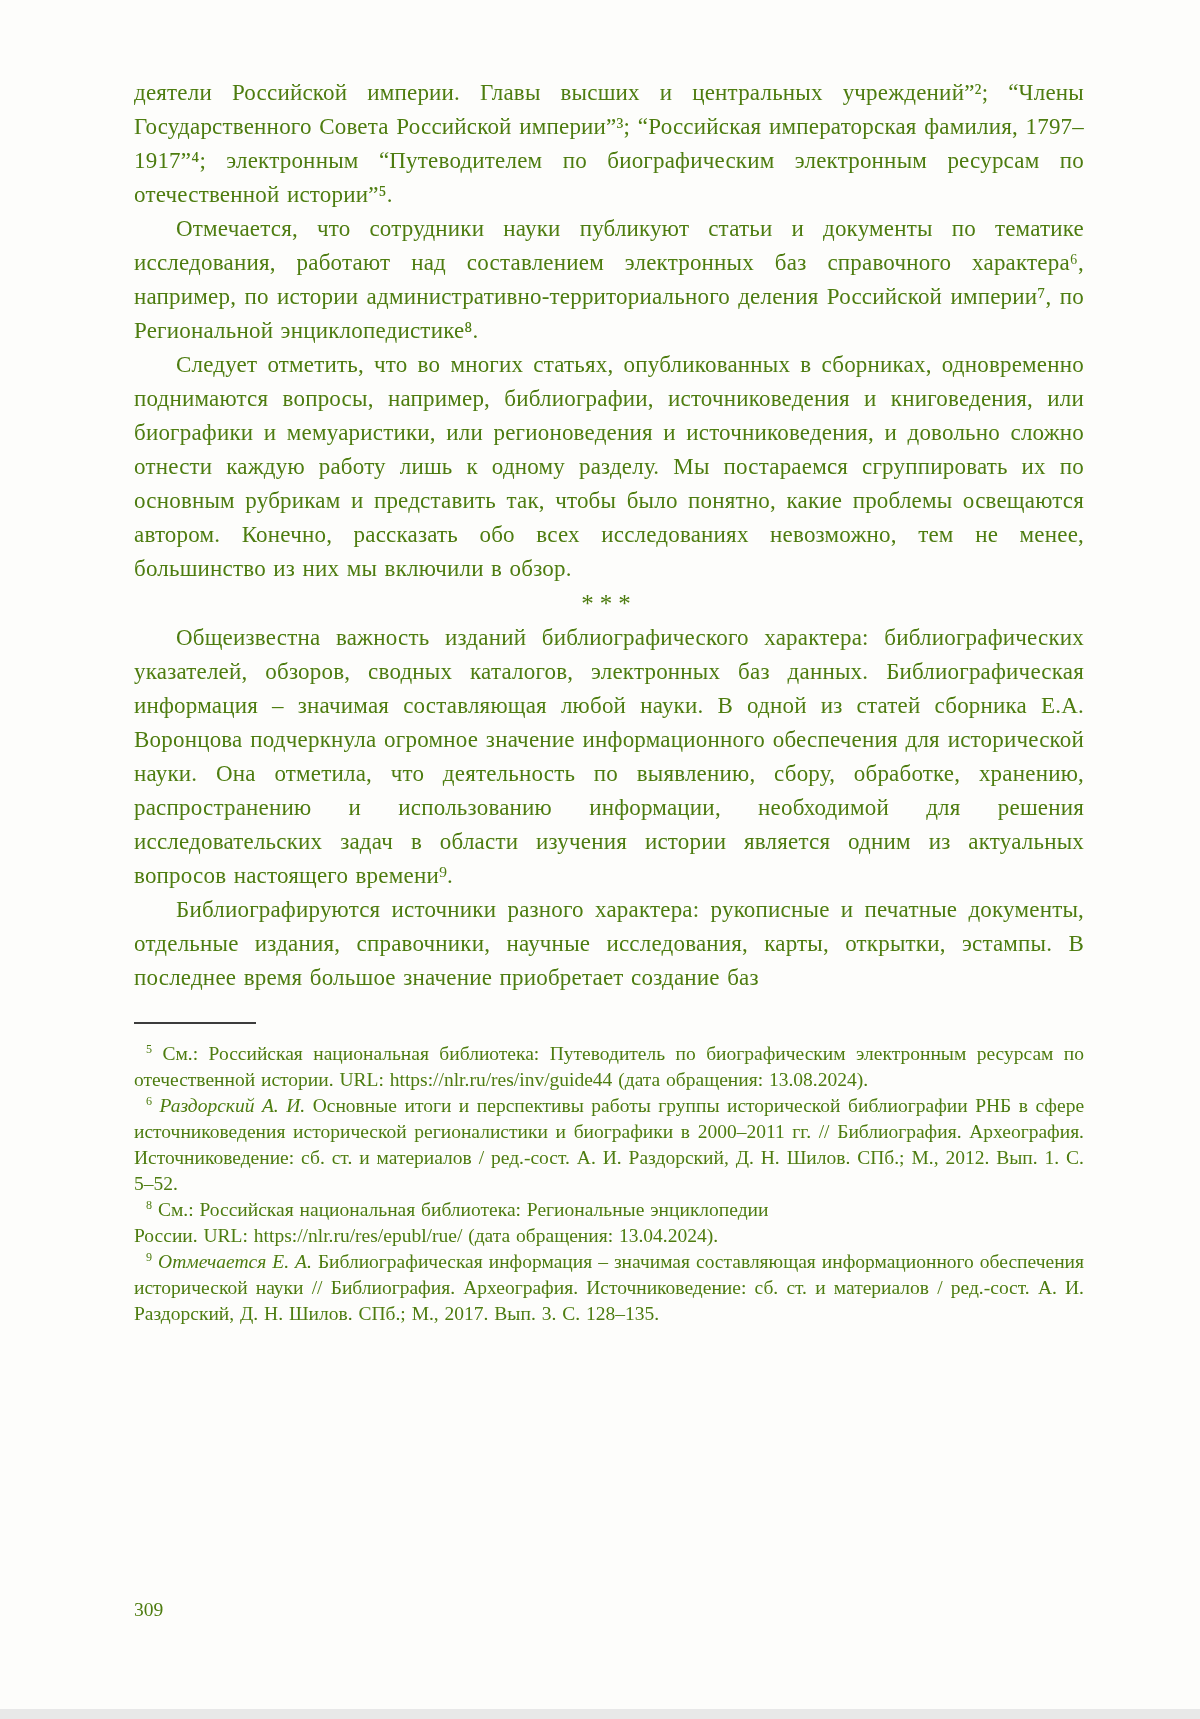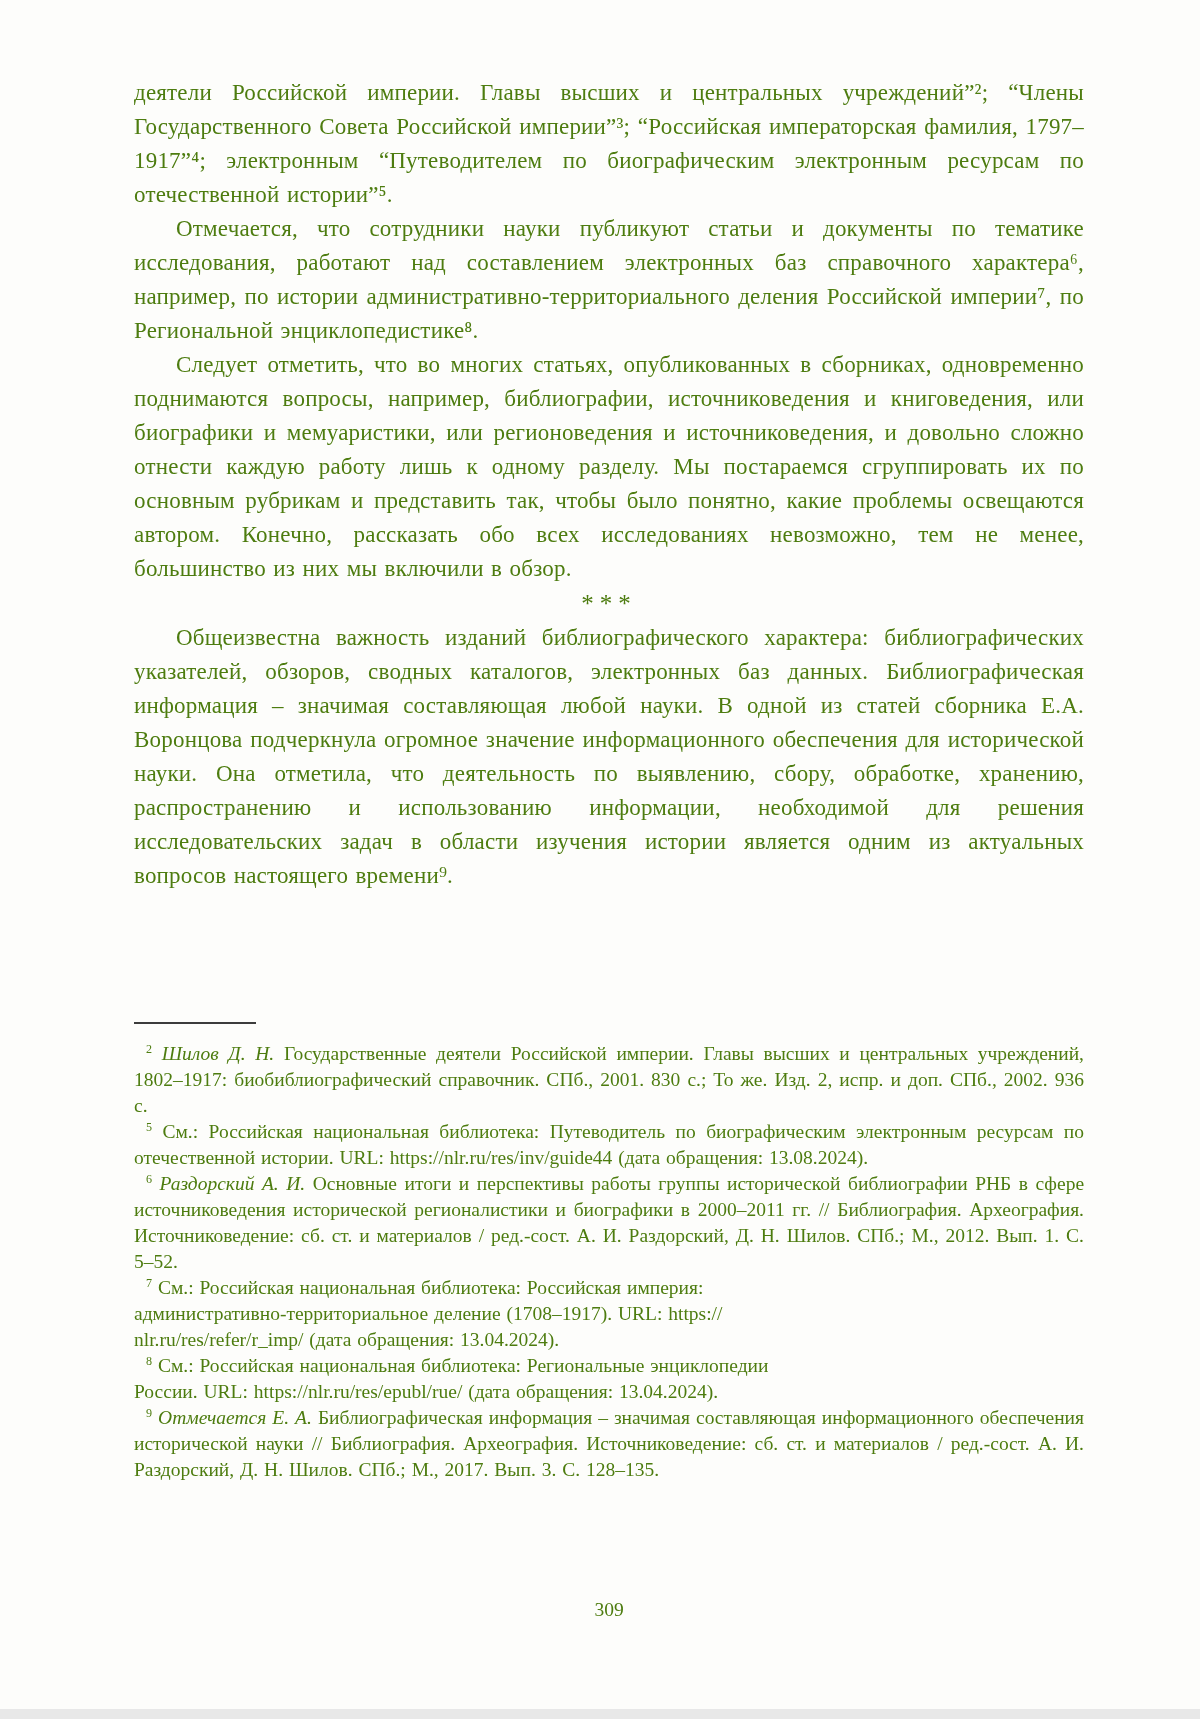--- a/index.html
+++ b/index.html
@@ -77,62 +77,51 @@
     font-style: italic;
   }
   .fn-text {
     white-space: pre-wrap;
   }
   .page-number {
     position: absolute;
     left: 134px;
     top: 1597px;
     width: 950px;
-    text-align: center;
+    text-align: left;
     font-size: 19.5px;
     line-height: 26px;
   }
 </style>
 </head>
 <body>
 
 <div class="page">
 
   <main class="main-text">
     <p>деятели Российской империи. Главы высших и центральных учреждений”²; “Члены Государственного Совета Российской империи”³; “Российская императорская фамилия, 1797–1917”⁴; электронным “Путеводителем по биографическим электронным ресурсам по отечественной истории”⁵.</p>
     <p class="par-indent">Отмечается, что сотрудники науки публикуют статьи и документы по тематике исследования, работают над составлением электронных баз справочного характера⁶, например, по истории административно-территориального деления Российской империи⁷, по Региональной энциклопедистике⁸.</p>
     <p class="par-indent">Следует отметить, что во многих статьях, опубликованных в сборниках, одновременно поднимаются вопросы, например, библиографии, источниковедения и книговедения, или биографики и мемуаристики, или регионоведения и источниковедения, и довольно сложно отнести каждую работу лишь к одному разделу. Мы постараемся сгруппировать их по основным рубрикам и представить так, чтобы было понятно, какие проблемы освещаются автором. Конечно, рассказать обо всех исследованиях невозможно, тем не менее, большинство из них мы включили в обзор.</p>
     <p class="stars-divider">***</p>
     <p class="par-indent">Общеизвестна важность изданий библиографического характера: библиографических указателей, обзоров, сводных каталогов, электронных баз данных. Библиографическая информация – значимая составляющая любой науки. В одной из статей сборника Е.А. Воронцова подчеркнула огромное значение информационного обеспечения для исторической науки. Она отметила, что деятельность по выявлению, сбору, обработке, хранению, распространению и использованию информации, необходимой для решения исследовательских задач в области изучения истории является одним из актуальных вопросов настоящего времени⁹.</p>
+    <p class="par-indent">Библиографируются источники разного характера: рукописные и печатные документы, отдельные издания, справочники, научные исследования, карты, открытки, эстампы. В последнее время большое значение приобретает создание баз</p>
   </main>
 
   <div class="fn-rule"></div>
 
   <section class="footnotes">
-    <p class="footnote">
-      <sup class="fn-marker">2</sup>
-      <span class="fn-author">Шилов Д. Н.</span>
-      <span class="fn-text">Государственные деятели Российской империи. Главы высших и центральных учреждений, 1802–1917: биобиблиографический справочник. СПб., 2001. 830 с.; То же. Изд. 2, испр. и доп. СПб., 2002. 936 с.</span>
-    </p>
     <p class="footnote">
       <sup class="fn-marker">5</sup>
       <span class="fn-author"></span>
       <span class="fn-text">См.: Российская национальная библиотека: Путеводитель по биографическим электронным ресурсам по отечественной истории. URL: https://nlr.ru/res/inv/guide44 (дата обращения: 13.08.2024).</span>
     </p>
     <p class="footnote">
       <sup class="fn-marker">6</sup>
       <span class="fn-author">Раздорский А. И.</span>
       <span class="fn-text">Основные итоги и перспективы работы группы исторической библиографии РНБ в сфере источниковедения исторической регионалистики и биографики в 2000–2011 гг. // Библиография. Археография. Источниковедение: сб. ст. и материалов / ред.-сост. А. И. Раздорский, Д. Н. Шилов. СПб.; М., 2012. Вып. 1. С. 5–52.</span>
-    </p>
-    <p class="footnote">
-      <sup class="fn-marker">7</sup>
-      <span class="fn-author"></span>
-      <span class="fn-text">См.: Российская национальная библиотека: Российская империя:
-административно-территориальное деление (1708–1917). URL: https://
-nlr.ru/res/refer/r_imp/ (дата обращения: 13.04.2024).</span>
     </p>
     <p class="footnote">
       <sup class="fn-marker">8</sup>
       <span class="fn-author"></span>
       <span class="fn-text">См.: Российская национальная библиотека: Региональные энциклопедии
 России. URL: https://nlr.ru/res/epubl/rue/ (дата обращения: 13.04.2024).</span>
     </p>
     <p class="footnote">
       <sup class="fn-marker">9</sup>
       <span class="fn-author">Отмечается Е. А.</span>

